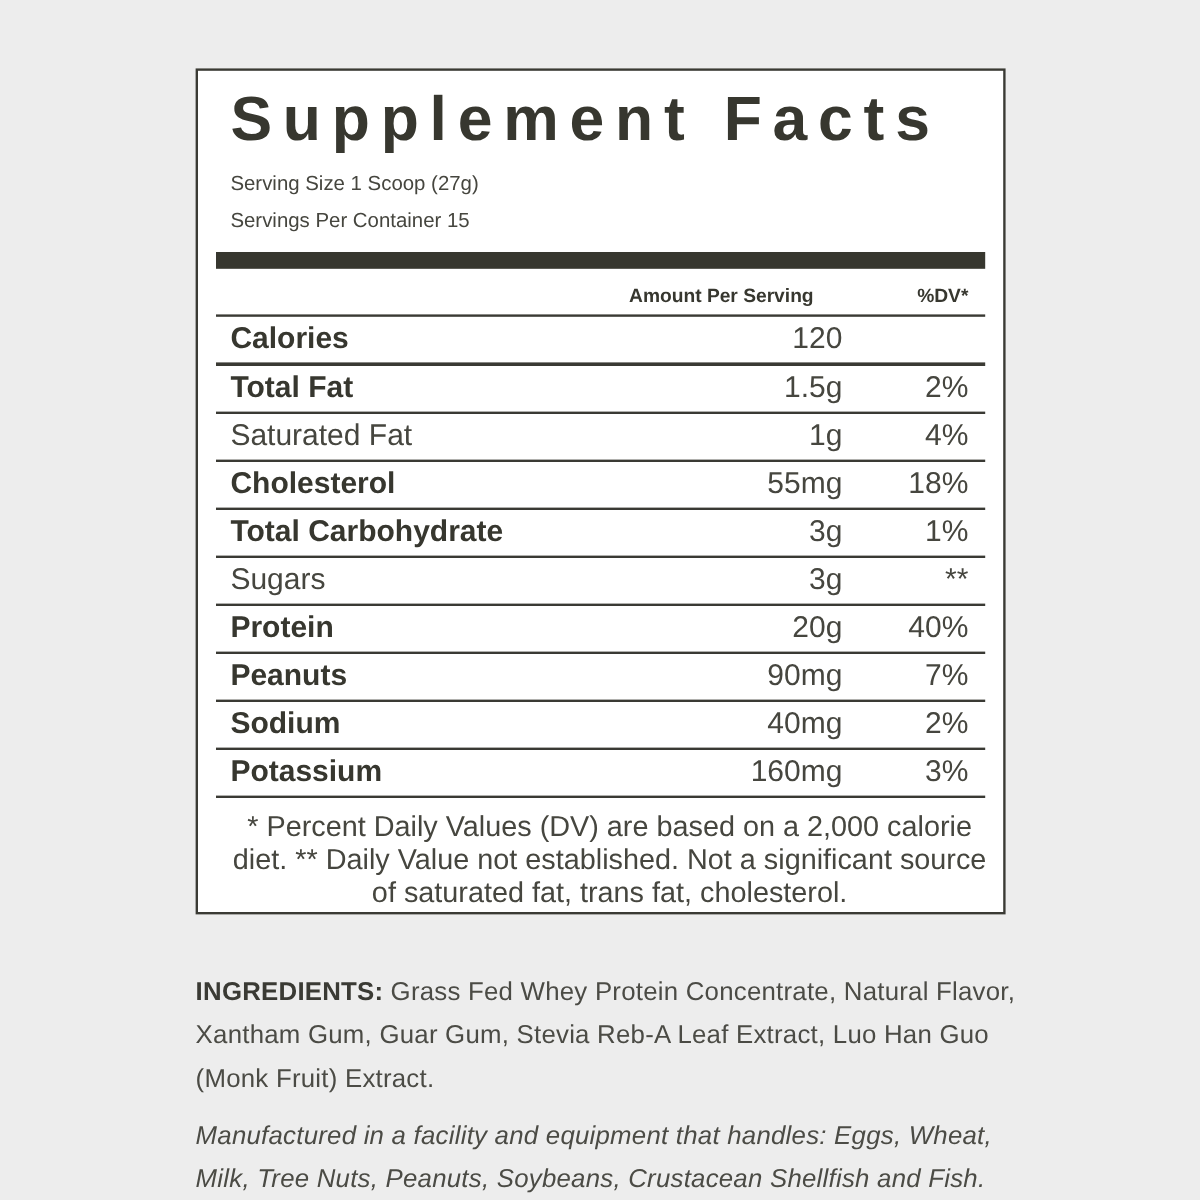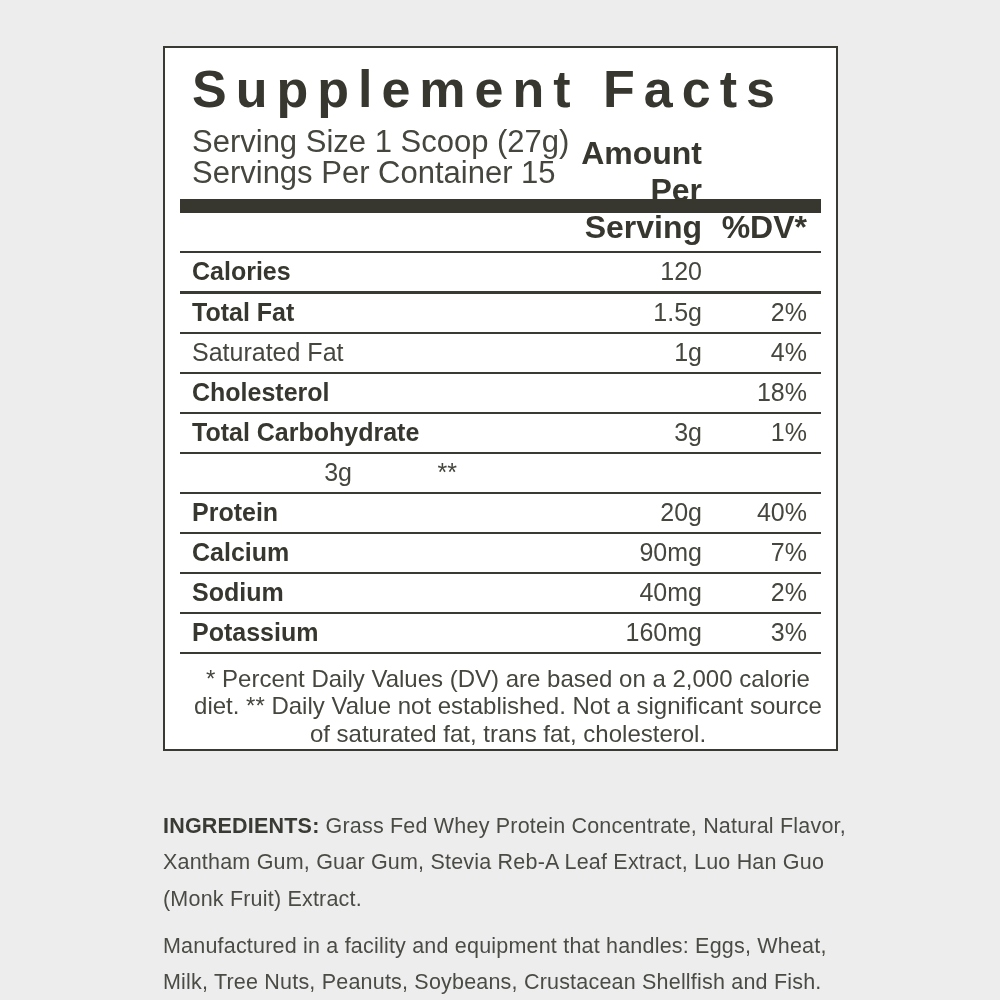--- a/index.html
+++ b/index.html
@@ -9,57 +9,58 @@
     font-family: "Liberation Sans", "DejaVu Sans", sans-serif;
     color: #46463f;
     overflow: hidden;
     position: relative;
   }
   .stage { position: absolute; inset: 0; }
 
   
   .panel {
     position: absolute;
-    left: 163px; top: 46px;
+    left: 163px; top: 57px;
     width: 671px; height: 701px;
     background: #ffffff;
     border: 2px solid #3a3a34;
     box-sizing: content-box;
   }
   .content { padding: 10px 15px 0 15px; }
 
   .title {
     margin: 4px 0 0 12px;
     font-size: 52px;
     font-weight: bold;
     letter-spacing: 9px;
     line-height: 1.05;
     color: #37372f;
     white-space: nowrap;
   }
   .serving-block {
     margin: 9px 0 0 12px;
-    font-size: 31px;
+    font-size: 17px;
     line-height: 31px;
     color: #46463f;
   }
   .bar {
     height: 14px;
     margin-top: 11px;
     background: #37372f;
   }
 
   .header-row {
     display: flex;
     align-items: flex-end;
     height: 33px;
     padding: 0 14px 5px 12px;
     font-weight: bold;
-    font-size: 32px;
+    font-size: 16px;
     color: #37372f;
+    gap: 24px;
   }
   .rows { border-bottom: 2.5px solid #3a3a34; }
   .row {
     display: flex;
     align-items: center;
     height: 38px;
     padding: 0 14px 0 12px;
     border-top: 2.5px solid #3a3a34;
     font-size: 25px;
     color: #46463f;
@@ -84,21 +85,21 @@
   .para {
     position: absolute;
     left: 163px;
     width: 704px;
     font-size: 21.5px;
     line-height: 36.5px;
     color: #4b4b45;
     letter-spacing: 0.2px;
   }
   .para.ingredients { top: 786px; }
-  .para.allergen { top: 906px; }
+  .para.allergen { top: 906px; font-style: italic; }
   .ing-label { font-weight: bold; color: #3a3a34; padding-right: 6px; }
 </style>
 </head>
 <body>
 
 <div class="stage">
 
   <div class="panel">
     <div class="content">
 
@@ -128,38 +129,40 @@
           <div class="cell-amount">1.5g</div>
           <div class="cell-dv">2%</div>
         </div>
         <div class="row">
           <div class="cell-label">Saturated Fat</div>
           <div class="cell-amount">1g</div>
           <div class="cell-dv">4%</div>
         </div>
         <div class="row bold">
           <div class="cell-label">Cholesterol</div>
+          <div class="cell-amount">55mg</div>
           <div class="cell-dv">18%</div>
         </div>
         <div class="row bold">
           <div class="cell-label">Total Carbohydrate</div>
           <div class="cell-amount">3g</div>
           <div class="cell-dv">1%</div>
         </div>
         <div class="row">
+          <div class="cell-label">Sugars</div>
           <div class="cell-amount">3g</div>
           <div class="cell-dv">**</div>
         </div>
         <div class="row bold">
           <div class="cell-label">Protein</div>
           <div class="cell-amount">20g</div>
           <div class="cell-dv">40%</div>
         </div>
         <div class="row bold">
-          <div class="cell-label">Calcium</div>
+          <div class="cell-label">Peanuts</div>
           <div class="cell-amount">90mg</div>
           <div class="cell-dv">7%</div>
         </div>
         <div class="row bold">
           <div class="cell-label">Sodium</div>
           <div class="cell-amount">40mg</div>
           <div class="cell-dv">2%</div>
         </div>
         <div class="row bold">
           <div class="cell-label">Potassium</div>

